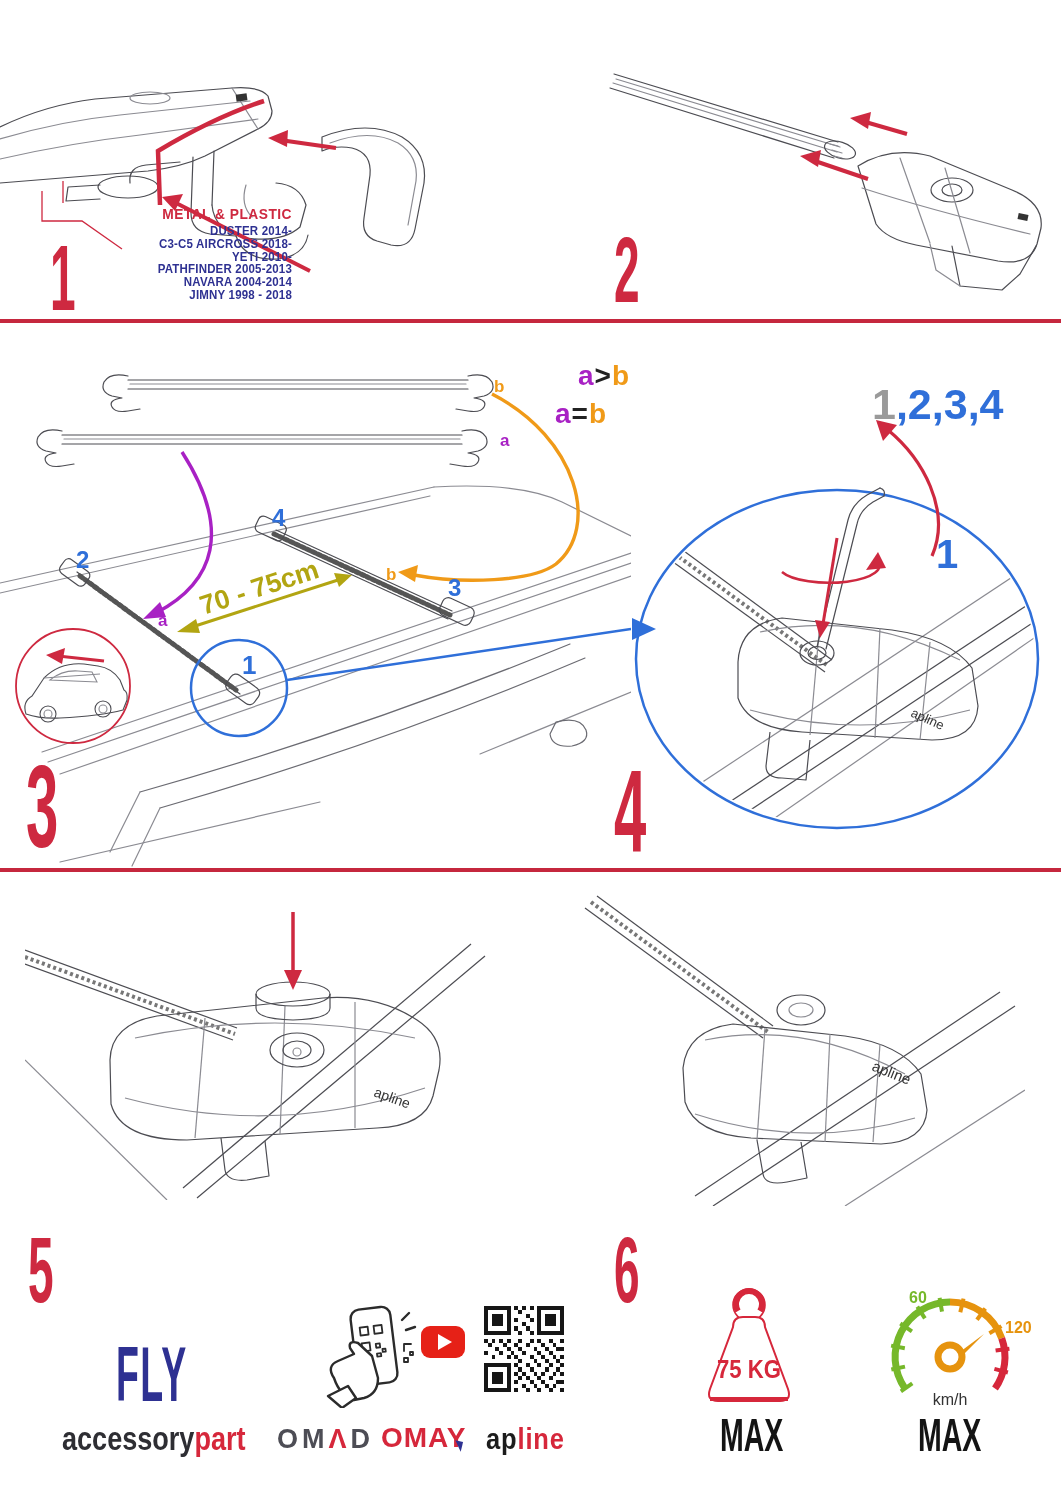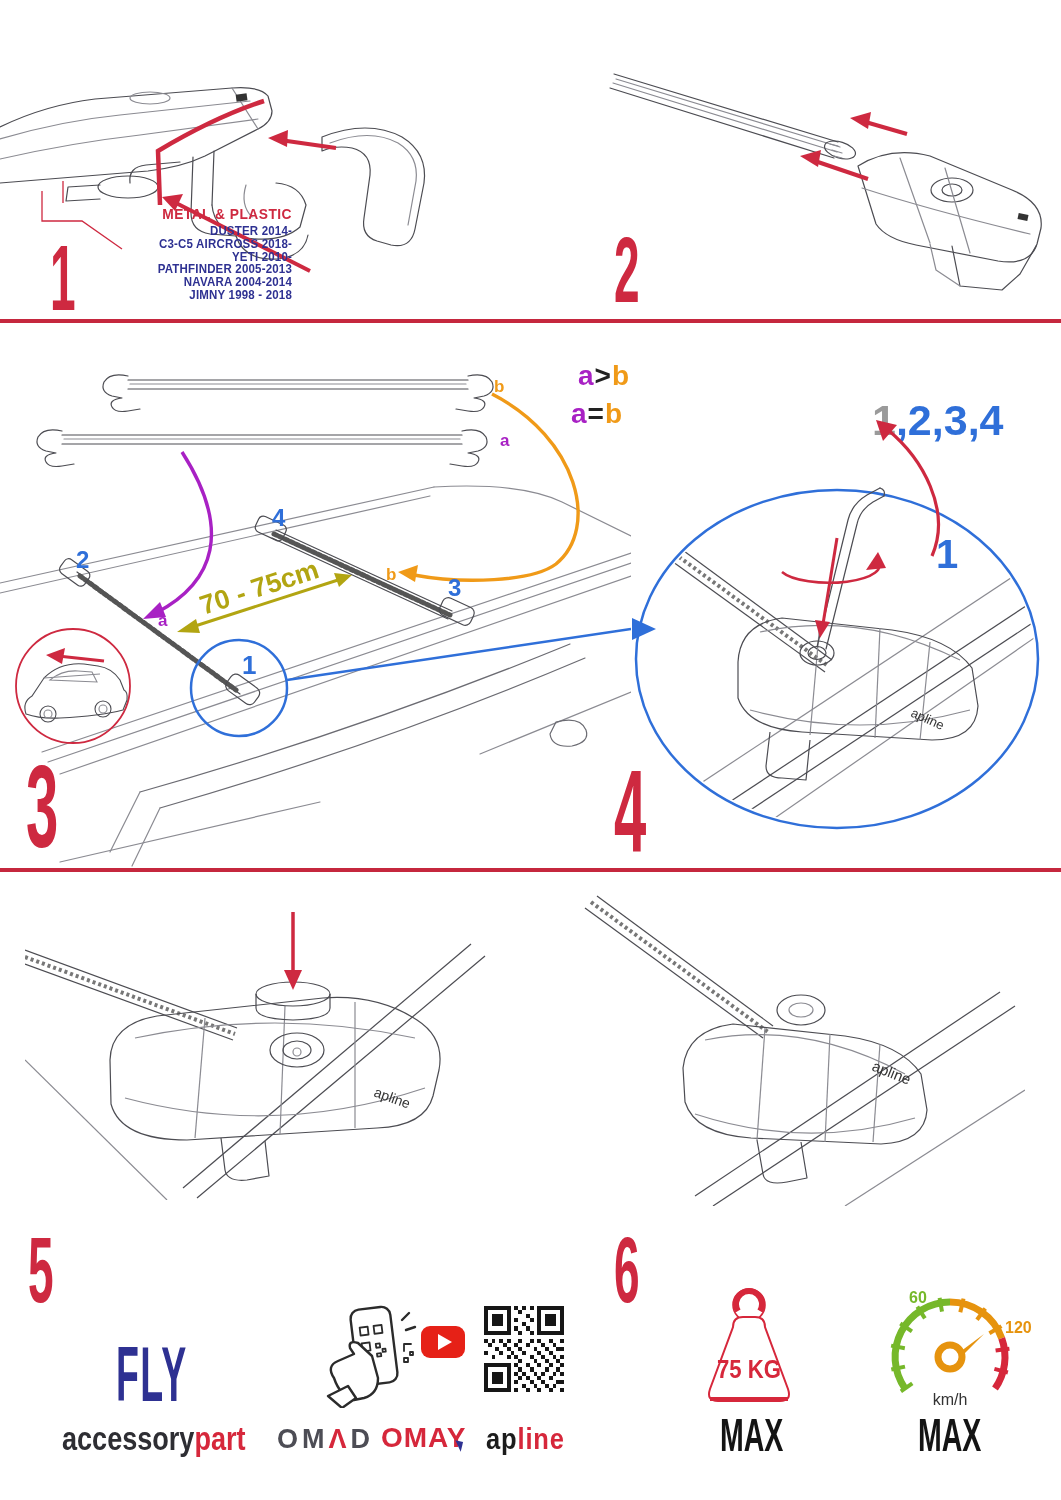--- a/index.html
+++ b/index.html
@@ -9,21 +9,21 @@
   .stepnum{position:absolute;color:#CE2940;font-weight:bold;font-size:92px;line-height:72px;
            transform:scaleX(.5);transform-origin:left top;letter-spacing:-3px;}
   .stepnum.big{font-size:116px;line-height:90px;}
   .divider{position:absolute;left:0;width:1061px;height:4px;background:#C5273E;}
   .modelbox{position:absolute;left:92px;top:205px;width:200px;text-align:right;
             transform:scaleX(.92);transform-origin:right top;}
   .mp-title{font-size:15px;font-weight:bold;color:#CE2940;letter-spacing:.5px;margin-bottom:3px;}
   .models div{font-size:12.5px;font-weight:bold;color:#2E3192;line-height:12.8px;letter-spacing:.2px;}
   .rule{position:absolute;font-size:28px;font-weight:bold;letter-spacing:1px;}
   .rule .pa{color:#A821C4}.rule .po{color:#222}.rule .pb{color:#F09A18}
-  .seq{position:absolute;left:872px;top:396px;font-size:43px;font-weight:bold;letter-spacing:0;}
+  .seq{position:absolute;left:872px;top:380px;font-size:43px;font-weight:bold;letter-spacing:0;}
   .seq .g{color:#9A9A9A}.seq .b{color:#2F6FD9}
   .fly{position:absolute;left:116px;top:1342px;font-size:78px;font-weight:bold;color:#2E3192;
        transform:scaleX(.48);transform-origin:left top;line-height:64px;letter-spacing:3px;}
   .accpart{position:absolute;left:62px;top:1420px;font-size:33px;font-weight:bold;color:#2e2e33;
            transform:scaleX(.82);transform-origin:left top;}
   .accpart .red{color:#D6273B}
   .omad{position:absolute;left:277px;top:1424px;font-size:27px;font-weight:bold;color:#4d4d55;letter-spacing:4px;}
   .omad .red{color:#D6273B}
   .omay{position:absolute;left:381px;top:1422px;font-size:28px;font-weight:700;color:#D6273B;letter-spacing:1px;}
   .omay .tick{display:inline-block;width:0;height:0;border-left:8px solid transparent;
@@ -197,21 +197,21 @@
     <text x="448" y="266" font-size="24" fill="#2F6FD9">3</text>
     <text x="242" y="344" font-size="26" fill="#2F6FD9">1</text>
     <text x="158" y="296" font-size="17" fill="#A821C4">a</text>
     <text x="386" y="250" font-size="17" fill="#F09A18">b</text>
   </g>
 </svg>
 
 <div class="rule" style="left:578px;top:360px">
   <span class="pa">a</span><span class="po">&gt;</span><span class="pb">b</span>
 </div>
-<div class="rule" style="left:571px;top:398px">
+<div class="rule" style="left:555px;top:398px">
   <span class="pa">a</span><span class="po">=</span><span class="pb">b</span>
 </div>
 
 <div class="seq">
   <span class="g">1</span><span class="b">,2,3,4</span>
 </div>
 
 <div class="stepnum big" style="left:26px;top:762px">3</div>
 
 <svg class="abs" style="left:620px;top:410px" width="441" height="460" viewBox="0 0 441 460">

